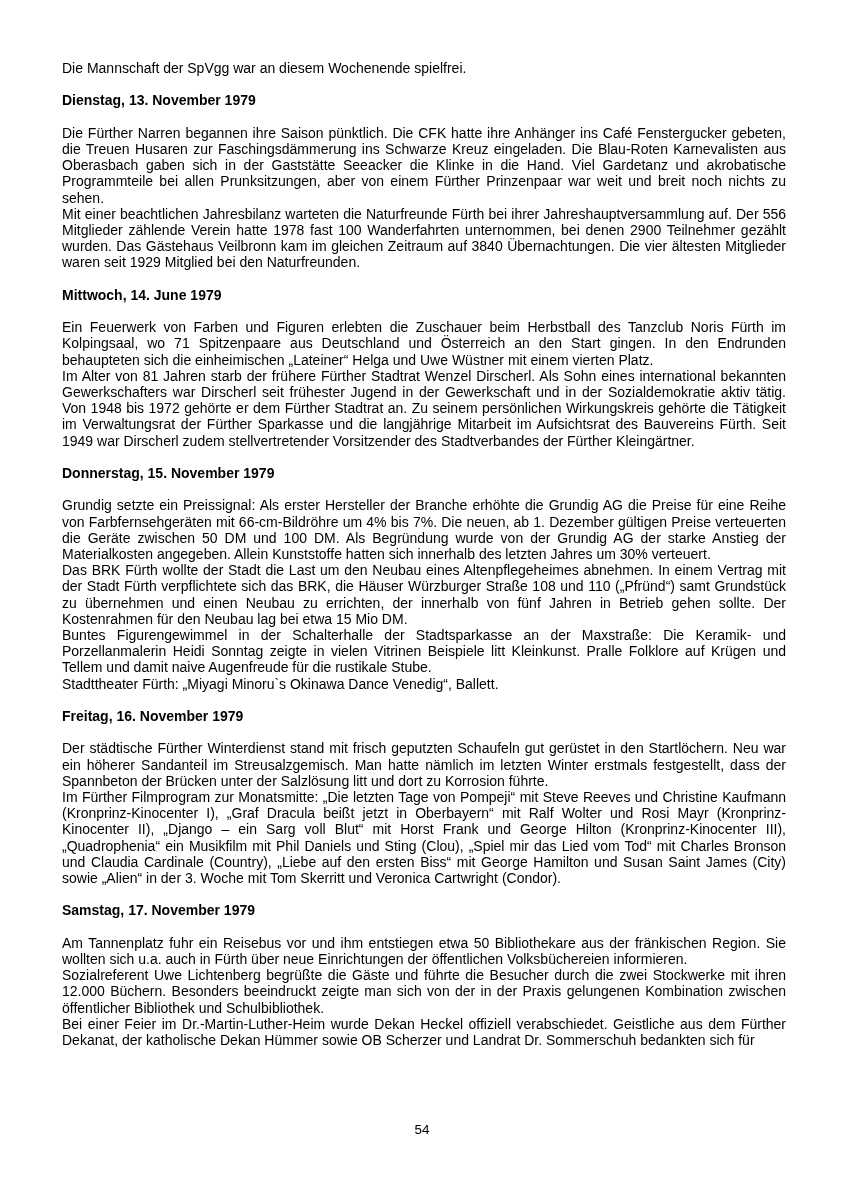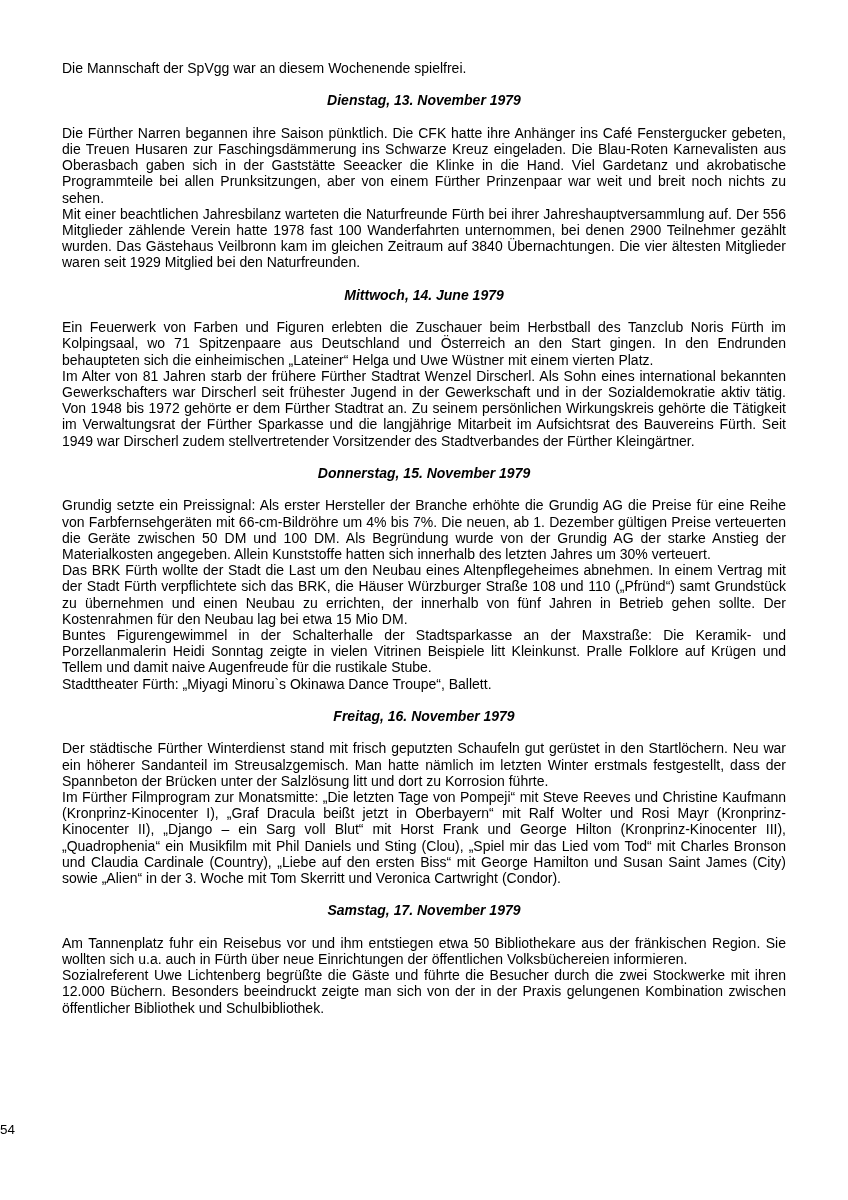--- a/index.html
+++ b/index.html
@@ -24,29 +24,28 @@
     text-align: justify;
   }
   .doc-body p {
     margin: 0;
     padding: 0;
   }
   .doc-body p.heading {
     font-weight: bold;
     margin-top: 16.2px;
     margin-bottom: 16.2px;
-    text-align: center;
-    font-style: italic;
+    text-align: left;
   }
   .page-footer {
     position: absolute;
     left: 0;
     right: 4px;
     bottom: 62px;
-    text-align: left;
+    text-align: center;
     font-size: 13.4px;
     line-height: 16.2px;
   }
 </style>
 </head>
 <body>
 
 <div class="page">
   <main class="doc-body">
 
@@ -54,24 +53,25 @@
       <p class="heading">Dienstag, 13. November 1979</p>
       <p class="para">Die Fürther Narren begannen ihre Saison pünktlich. Die CFK hatte ihre Anhänger ins Café Fenstergucker gebeten, die Treuen Husaren zur Faschingsdämmerung ins Schwarze Kreuz eingeladen. Die Blau-Roten Karnevalisten aus Oberasbach gaben sich in der Gaststätte Seeacker die Klinke in die Hand. Viel Gardetanz und akrobatische Programmteile bei allen Prunksitzungen, aber von einem Fürther Prinzenpaar war weit und breit noch nichts zu sehen.</p>
       <p class="para">Mit einer beachtlichen Jahresbilanz warteten die Naturfreunde Fürth bei ihrer Jahreshauptversammlung auf. Der 556 Mitglieder zählende Verein hatte 1978 fast 100 Wanderfahrten unternommen, bei denen 2900 Teilnehmer gezählt wurden. Das Gästehaus Veilbronn kam im gleichen Zeitraum auf 3840 Übernachtungen. Die vier ältesten Mitglieder waren seit 1929 Mitglied bei den Naturfreunden.</p>
       <p class="heading">Mittwoch, 14. June 1979</p>
       <p class="para">Ein Feuerwerk von Farben und Figuren erlebten die Zuschauer beim Herbstball des Tanzclub Noris Fürth im Kolpingsaal, wo 71 Spitzenpaare aus Deutschland und Österreich an den Start gingen. In den Endrunden behaupteten sich die einheimischen „Lateiner“ Helga und Uwe Wüstner mit einem vierten Platz.</p>
       <p class="para">Im Alter von 81 Jahren starb der frühere Fürther Stadtrat Wenzel Dirscherl. Als Sohn eines international bekannten Gewerkschafters war Dirscherl seit frühester Jugend in der Gewerkschaft und in der Sozialdemokratie aktiv tätig. Von 1948 bis 1972 gehörte er dem Fürther Stadtrat an. Zu seinem persönlichen Wirkungskreis gehörte die Tätigkeit im Verwaltungsrat der Fürther Sparkasse und die langjährige Mitarbeit im Aufsichtsrat des Bauvereins Fürth. Seit 1949 war Dirscherl zudem stellvertretender Vorsitzender des Stadtverbandes der Fürther Kleingärtner.</p>
       <p class="heading">Donnerstag, 15. November 1979</p>
       <p class="para">Grundig setzte ein Preissignal: Als erster Hersteller der Branche erhöhte die Grundig AG die Preise für eine Reihe von Farbfernsehgeräten mit 66-cm-Bildröhre um 4% bis 7%. Die neuen, ab 1. Dezember gültigen Preise verteuerten die Geräte zwischen 50 DM und 100 DM. Als Begründung wurde von der Grundig AG der starke Anstieg der Materialkosten angegeben. Allein Kunststoffe hatten sich innerhalb des letzten Jahres um 30% verteuert.</p>
       <p class="para">Das BRK Fürth wollte der Stadt die Last um den Neubau eines Altenpflegeheimes abnehmen. In einem Vertrag mit der Stadt Fürth verpflichtete sich das BRK, die Häuser Würzburger Straße 108 und 110 („Pfründ“) samt Grundstück zu übernehmen und einen Neubau zu errichten, der innerhalb von fünf Jahren in Betrieb gehen sollte. Der Kostenrahmen für den Neubau lag bei etwa 15 Mio DM.</p>
       <p class="para">Buntes Figurengewimmel in der Schalterhalle der Stadtsparkasse an der Maxstraße: Die Keramik- und Porzellanmalerin Heidi Sonntag zeigte in vielen Vitrinen Beispiele litt Kleinkunst. Pralle Folklore auf Krügen und Tellem und damit naive Augenfreude für die rustikale Stube.</p>
-      <p class="para">Stadttheater Fürth: „Miyagi Minoru`s Okinawa Dance Troupe“, Ballett.</p>
+      <p class="para">Stadttheater Fürth: „Miyagi Minoru`s Okinawa Dance Venedig“, Ballett.</p>
       <p class="heading">Freitag, 16. November 1979</p>
       <p class="para">Der städtische Fürther Winterdienst stand mit frisch geputzten Schaufeln gut gerüstet in den Startlöchern. Neu war ein höherer Sandanteil im Streusalzgemisch. Man hatte nämlich im letzten Winter erstmals festgestellt, dass der Spannbeton der Brücken unter der Salzlösung litt und dort zu Korrosion führte.</p>
       <p class="para">Im Fürther Filmprogram zur Monatsmitte: „Die letzten Tage von Pompeji“ mit Steve Reeves und Christine Kaufmann (Kronprinz-Kinocenter I), „Graf Dracula beißt jetzt in Oberbayern“ mit Ralf Wolter und Rosi Mayr (Kronprinz-Kinocenter II), „Django – ein Sarg voll Blut“ mit Horst Frank und George Hilton (Kronprinz-Kinocenter III), „Quadrophenia“ ein Musikfilm mit Phil Daniels und Sting (Clou), „Spiel mir das Lied vom Tod“ mit Charles Bronson und Claudia Cardinale (Country), „Liebe auf den ersten Biss“ mit George Hamilton und Susan Saint James (City) sowie „Alien“ in der 3. Woche mit Tom Skerritt und Veronica Cartwright (Condor).</p>
       <p class="heading">Samstag, 17. November 1979</p>
       <p class="para">Am Tannenplatz fuhr ein Reisebus vor und ihm entstiegen etwa 50 Bibliothekare aus der fränkischen Region. Sie wollten sich u.a. auch in Fürth über neue Einrichtungen der öffentlichen Volksbüchereien informieren.</p>
       <p class="para">Sozialreferent Uwe Lichtenberg begrüßte die Gäste und führte die Besucher durch die zwei Stockwerke mit ihren 12.000 Büchern. Besonders beeindruckt zeigte man sich von der in der Praxis gelungenen Kombination zwischen öffentlicher Bibliothek und Schulbibliothek.</p>
+      <p class="para">Bei einer Feier im Dr.-Martin-Luther-Heim wurde Dekan Heckel offiziell verabschiedet. Geistliche aus dem Fürther Dekanat, der katholische Dekan Hümmer sowie OB Scherzer und Landrat Dr. Sommerschuh bedankten sich für</p>
     </main>
   <div class="page-footer">
     <span>54</span>
   </div>
 </div>
 
 </body></html>

